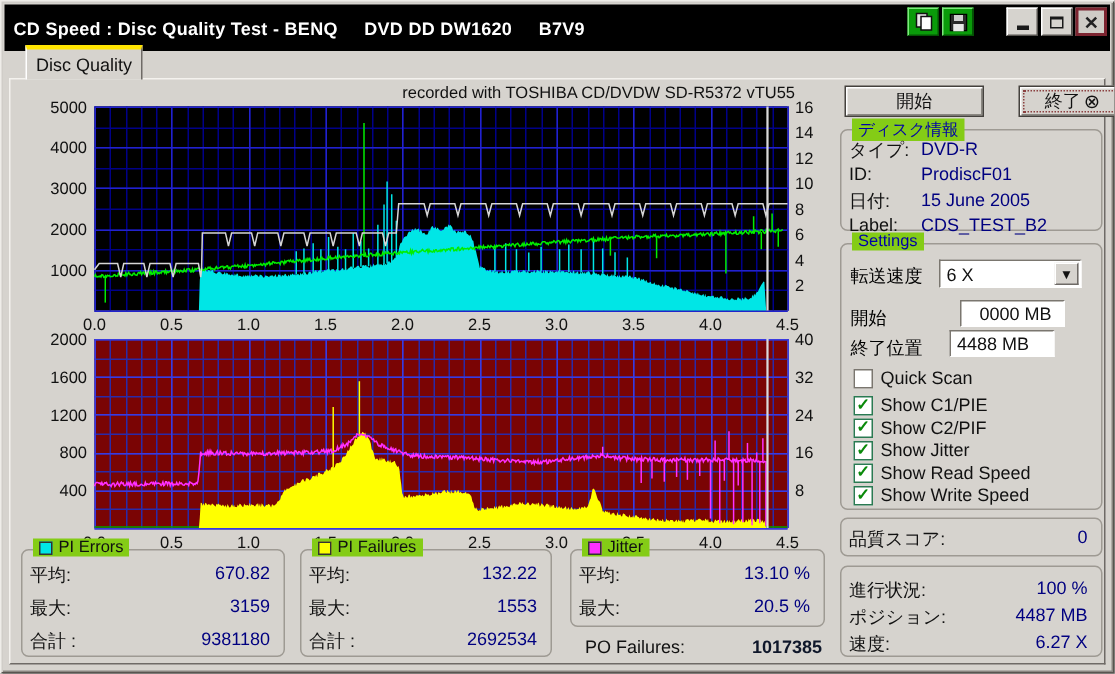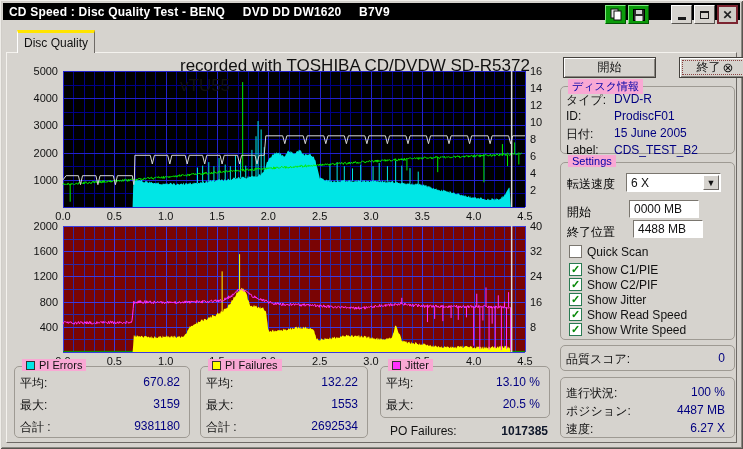--- a/index.html
+++ b/index.html
@@ -1,57 +1,57 @@
 <!DOCTYPE html>
 <html><head>
 <meta charset="utf-8">
 <style>
   html,body{margin:0;padding:0;background:#555;}
   *{box-sizing:border-box;font-family:"Liberation Sans",sans-serif;}
   #stage{position:relative;width:743px;height:449px;background:#d6d3ce;overflow:hidden;
     box-shadow:inset 1px 1px 0 #efede9, inset -1px -1px 0 #585550, inset 2px 2px 0 #d0cdc8, inset -2px -2px 0 #8a8781;}
   
-  .titlebar{position:absolute;left:3px;top:3px;right:3px;height:17px;background:#000;display:flex;align-items:center;}
+  .titlebar{position:absolute;left:3px;top:3px;right:3px;height:31px;background:#000;display:flex;align-items:center;}
   .titlebar .title{color:#fff;font-size:12px;font-weight:bold;padding-left:6px;white-space:pre;letter-spacing:.2px;}
   .tbgroup{position:absolute;right:2px;top:2px;display:flex;align-items:center;}
   .tbbtn{width:21px;height:19px;margin-left:2px;display:flex;align-items:center;justify-content:center;
     background:#d6d3ce;border:1px solid;border-color:#fff #55524e #55524e #fff;cursor:pointer;}
   .tbbtn.green{background:#0a9b0a;border-color:#7ee87e #045304 #045304 #7ee87e;}
   .tbbtn.close{border:2px solid #7c2430;background:#cfccc6;}
   .glyph-min{width:8px;height:3px;background:#1a1a1a;margin-top:8px;}
   .glyph-max{width:9px;height:8px;border:1px solid #1a1a1a;border-top-width:2px;}
   .glyph-x{font-size:12px;font-weight:bold;color:#222;line-height:1;}
   
   .tab{position:absolute;left:17px;top:30px;width:78px;height:23px;background:#d6d3ce;
     border-left:1px solid #fff;border-right:1px solid #6e6a66;border-top:3px solid #ffe400;
     display:flex;align-items:center;justify-content:center;font-size:12px;color:#111;cursor:pointer;z-index:3;}
   .tabpage{position:absolute;left:6px;top:52px;width:731px;height:391px;background:#d6d3ce;
     border-top:1px solid #f4f2ee;border-left:1px solid #f4f2ee;border-right:1px solid #6e6a66;border-bottom:1px solid #6e6a66;z-index:1;}
   
-  .chart-note{position:absolute;left:180px;top:56px;width:350px;text-align:left;font-size:17px;color:#111;z-index:4;}
+  .chart-note{position:absolute;left:180px;top:56px;width:350px;text-align:right;font-size:11px;color:#111;z-index:4;}
   #charts{position:absolute;left:8px;top:55px;z-index:2;}
   
   .gbox{position:absolute;border:1px solid #9e9a93;border-radius:5px;z-index:4;}
-  .gbox .gtitle{position:absolute;top:-8px;left:7px;background:#f9a8d4;padding:0 4px;font-size:11px;color:#111;display:flex;align-items:center;white-space:nowrap;}
+  .gbox .gtitle{position:absolute;top:-8px;left:7px;background:#84cc16;padding:0 4px;font-size:11px;color:#111;display:flex;align-items:center;white-space:nowrap;}
   .gbox .gtitle.blue{color:#0000a8;}
   .swatch{display:inline-block;width:9px;height:9px;border:1px solid #333;margin-right:4px;}
   .srow{position:absolute;left:5px;right:9px;height:16px;font-size:12px;color:#111;}
   .srow .lab{position:absolute;left:0;top:0;}
   .srow .val{position:absolute;right:0;top:0;color:#000080;}
   
   .btn{position:absolute;background:#d6d3ce;border:1px solid #44413d;box-shadow:inset 1px 1px 0 #fff, inset -1px -1px 0 #8a8781;
     font-size:12px;color:#111;display:flex;align-items:center;justify-content:center;cursor:pointer;z-index:5;}
   .btn.focus{outline:1px dotted #8b4040;outline-offset:-4px;margin-left:16px;}
   .field{position:absolute;background:#fff;border:1px solid;border-color:#7a766f #fff #fff #7a766f;font-size:12px;color:#111;
     display:flex;align-items:center;padding-left:4px;z-index:5;}
   .combo-arrow{position:absolute;right:1px;top:1px;bottom:1px;width:16px;background:#d6d3ce;
     border:1px solid;border-color:#fff #6e6a66 #6e6a66 #fff;display:flex;align-items:center;justify-content:center;
     font-size:9px;color:#111;cursor:pointer;}
   .sidelabel{position:absolute;font-size:12px;color:#000000;z-index:5;white-space:nowrap;}
-  .cbrow{position:absolute;left:8px;height:14px;display:flex;align-items:flex-start;cursor:pointer;z-index:5;}
+  .cbrow{position:absolute;left:8px;height:14px;display:flex;align-items:flex-end;cursor:pointer;z-index:5;}
   .cb{width:13px;height:13px;background:#fff;border:1px solid #2a7a52;display:flex;align-items:center;justify-content:center;margin-right:5px;}
   .cb i{font-style:normal;font-size:11px;font-weight:bold;color:#0a8a0a;line-height:1;}
   .cb.empty{border-color:#7a766f;}
   .cblabel{font-size:12px;color:#111;}
   .porow{position:absolute;left:390px;top:424px;width:158px;height:16px;font-size:12px;z-index:4;}
   .porow .lab{position:absolute;left:0;color:#111;}
   .porow .val{position:absolute;right:0;color:#0f172a;font-weight:bold;}
 </style>
 </head>
 <body>
@@ -439,21 +439,21 @@
   <div class="gbox" style="left:560px;top:162px;width:175px;height:178px;">
     <span class="gtitle blue">Settings</span>
     <span class="sidelabel" style="left:6px;top:13px;">転送速度</span>
     <div class="field" style="left:65px;top:10px;width:95px;height:19px;">
       <span>6 X</span>
       <span class="combo-arrow">
           <span>▼</span>
         </span>
     </div>
     <span class="sidelabel" style="left:6px;top:41px;">開始</span>
-    <div class="field" style="left:68px;top:37px;width:70px;height:18px;">
+    <div class="field" style="left:79px;top:37px;width:70px;height:18px;justify-content:center;">
         <span>0000 MB</span>
       </div>
     <span class="sidelabel" style="left:6px;top:61px;">終了位置</span>
     <div class="field" style="left:72px;top:57px;width:70px;height:18px;">
         <span>4488 MB</span>
       </div>
     <div class="cbrow" style="top:82px;">
         <span class="cb empty">
           <i></i>
         </span>

